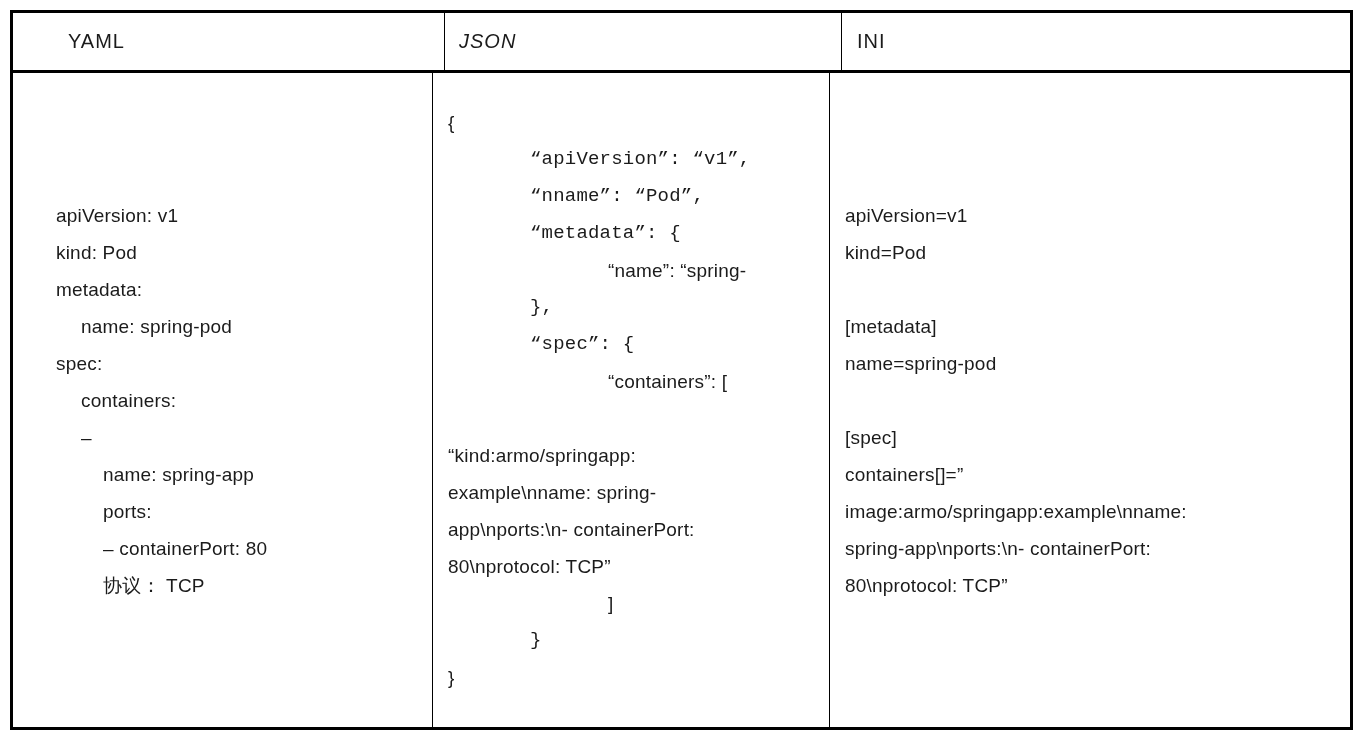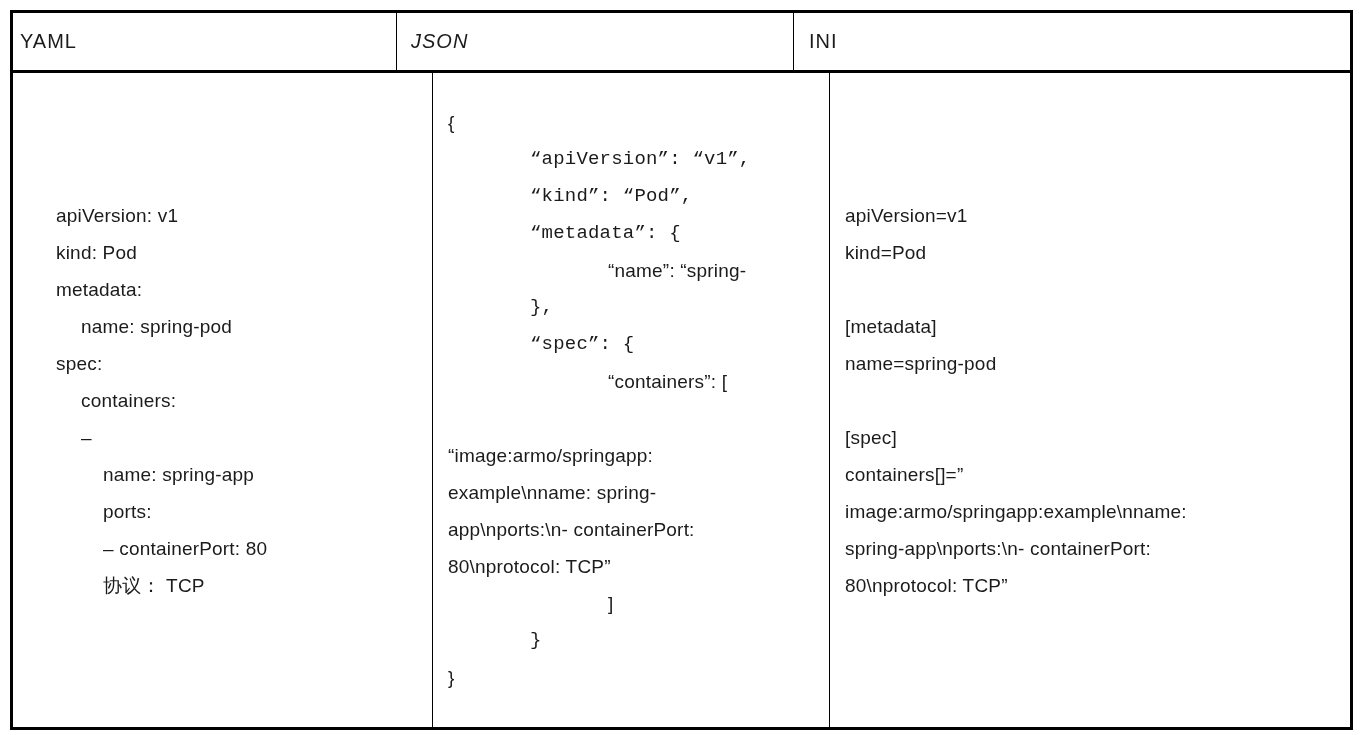--- a/index.html
+++ b/index.html
@@ -39,21 +39,21 @@
   .col1 { width: 384px; border-right: 1.5px solid #000000; }
   .col2 { width: 397px; border-right: 1.5px solid #000000; }
   .col3 { flex: 1; }
   .hcell {
     display: flex;
     align-items: center;
     font-size: 20px;
     letter-spacing: 1px;
     color: #1b1b1b;
   }
-  .hc1 { padding-left: 7px; }
+  .hc1 { padding-left: 7px; margin-left: 48px; }
   .hc2 { padding-left: 14px; font-style: italic; }
   .hc3 { padding-left: 15px; }
   .bcell {
     display: flex;
     flex-direction: column;
     justify-content: center;
   }
   .bc1 { padding-left: 7px; margin-left: 36px; }
   .bc2 { padding-left: 15px; }
   .bc3 { padding-left: 15px; }
@@ -101,28 +101,28 @@
       <div class="line yi1">–</div>
       <div class="line yi2">name: spring-app</div>
       <div class="line yi2">ports:</div>
       <div class="line yi2">– containerPort: 80</div>
       <div class="line yi2">协议： TCP</div>
     </div>
 
     <div class="col col2 bcell bc2">
       <div class="line">{</div>
       <div class="line ji1">“apiVersion”: “v1”,</div>
-      <div class="line ji1">“kind”: “Pod”,</div>
+      <div class="line ji1">“nname”: “Pod”,</div>
       <div class="line ji1">“metadata”: {</div>
       <div class="line ji2">“name”: “spring-</div>
       <div class="line ji1">},</div>
       <div class="line ji1">“spec”: {</div>
       <div class="line ji2">“containers”: [</div>
       <div class="line"></div>
-      <div class="line">“image:armo/springapp:</div>
+      <div class="line">“kind:armo/springapp:</div>
       <div class="line">example\nname: spring-</div>
       <div class="line">app\nports:\n- containerPort:</div>
       <div class="line">80\nprotocol: TCP”</div>
       <div class="line ji2">]</div>
       <div class="line ji1">}</div>
       <div class="line">}</div>
     </div>
 
     <div class="col col3 bcell bc3">
       <div class="line">apiVersion=v1</div>

